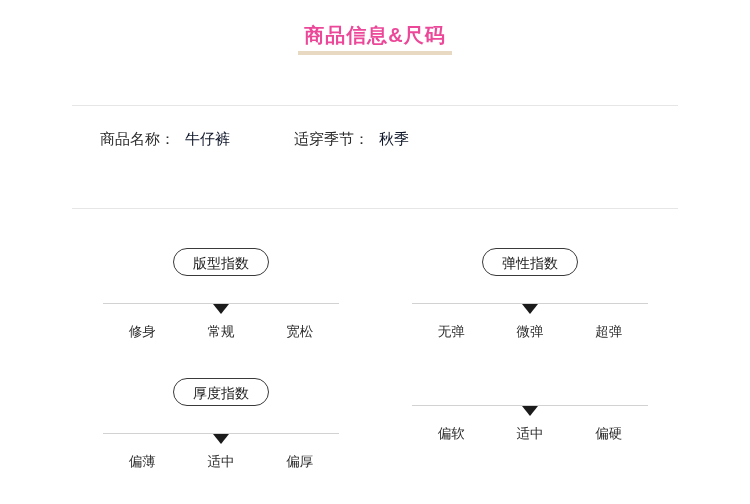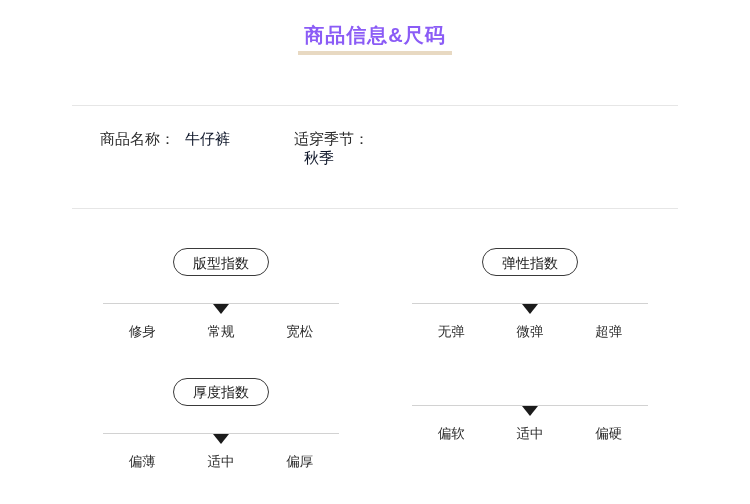--- a/index.html
+++ b/index.html
@@ -27,21 +27,21 @@
     left: 0;
     top: 22px;
     width: 750px;
     text-align: center;
   }
   .title {
     display: inline-block;
     position: relative;
     font-size: 20px;
     font-weight: bold;
-    color: #8b5cf6;
+    color: #ec4899;
     letter-spacing: 1px;
     padding: 0 6px 6px 6px;
   }
   .title-underline {
     position: absolute;
     left: 0;
     right: 0;
     bottom: 0;
     height: 4px;
     background: #e8d9c2;
@@ -64,49 +64,49 @@
     width: 606px;
     display: flex;
     font-size: 15px;
     color: #2b2b2b;
   }
   .info-row-1 { top: 130px; }
   .info-row-2 { top: 172px; }
 
   .info-cell {
     display: flex;
-    align-items: flex-start;
+    align-items: center;
     white-space: nowrap;
   }
   .info-cell .label {
     color: #2b2b2b;
   }
   .info-cell .value {
     color: #0f172a;
     margin-left: 10px;
   }
   .cell-a { width: 222px; padding-left: 28px; box-sizing: border-box; }
-  .cell-b { width: 190px; flex-direction: column; }
+  .cell-b { width: 190px; }
   .cell-c { width: 194px; }
 
   .info-row-2 .cell-center {
     width: 606px;
     justify-content: center;
     padding-left: 16px;
     box-sizing: border-box;
   }
 
   
   .idx {
     position: absolute;
     width: 236px;
   }
   .idx-g1 { left: 103px; top: 248px; }
   .idx-g2 { left: 412px; top: 248px; }
-  .idx-g3 { left: 103px; top: 378px; font-family: Liberation Mono, monospace; }
+  .idx-g3 { left: 103px; top: 378px; }
   .idx-g4 { left: 412px; top: 378px; }
 
   .idx-pill {
     margin: 0 auto;
     display: block;
     width: 96px;
     height: 28px;
     line-height: 28px;
     text-align: center;
     border: 1px solid #3a3a3a;

